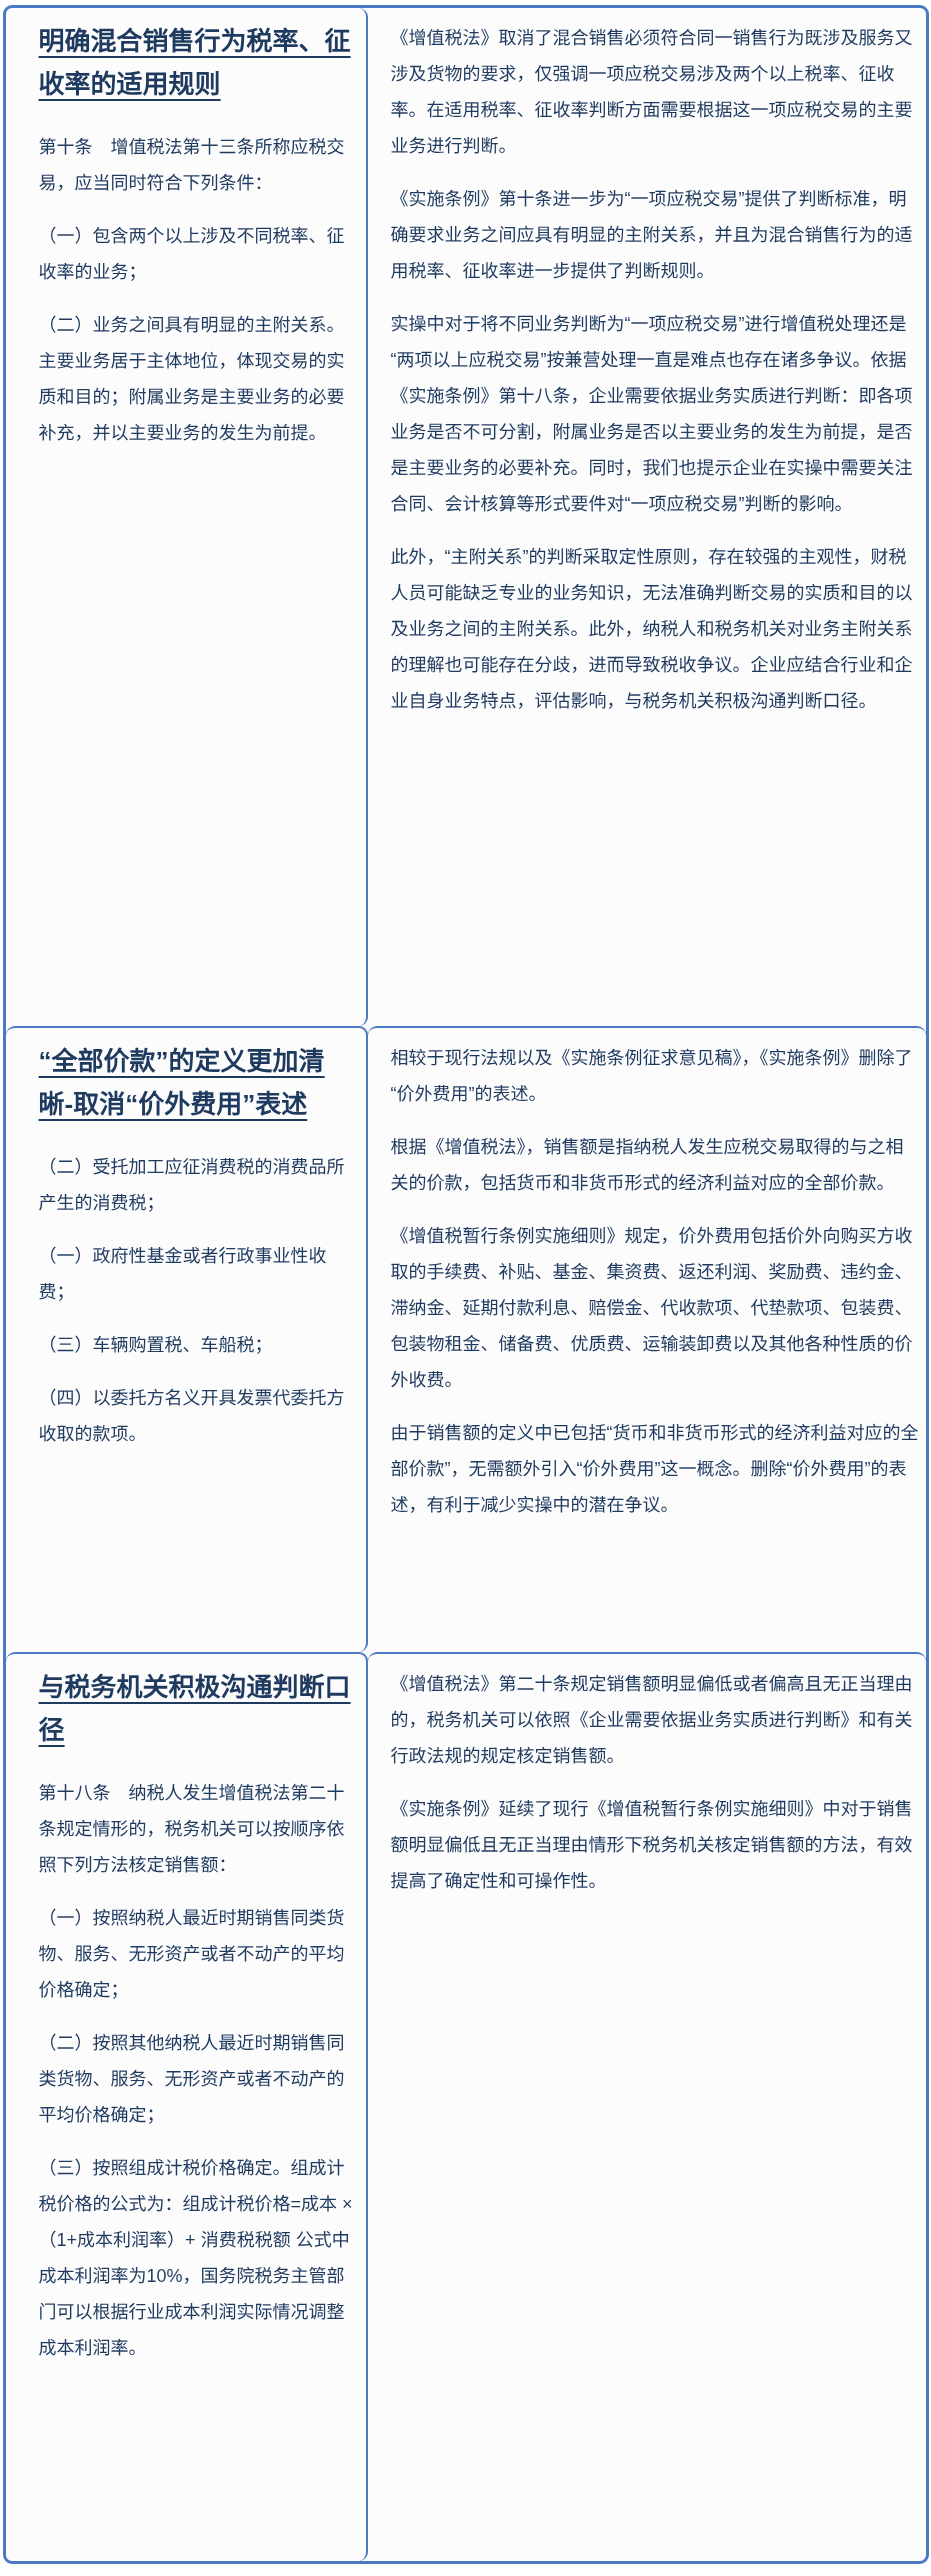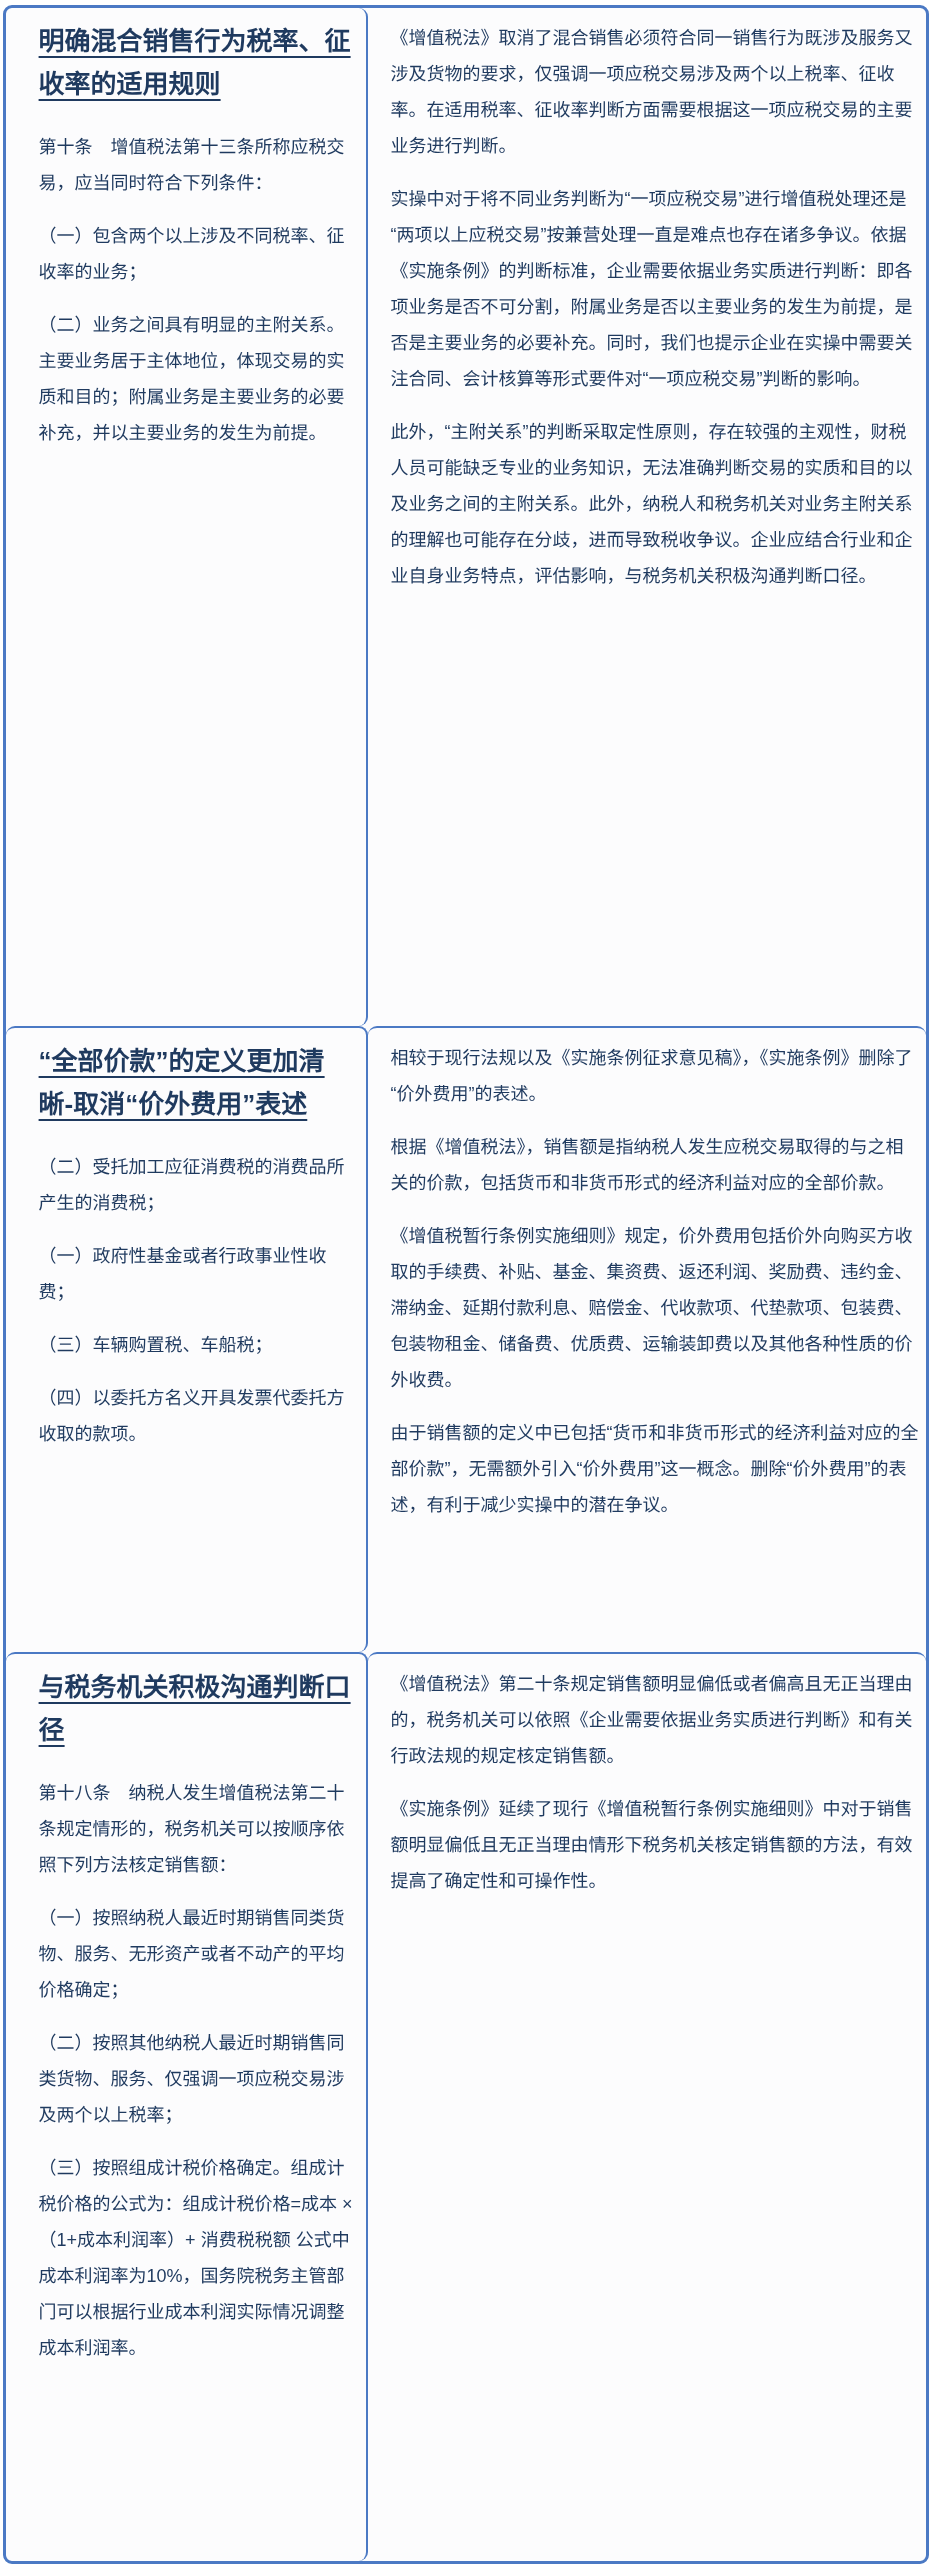--- a/index.html
+++ b/index.html
@@ -70,21 +70,22 @@
     <h2 class="heading">明确混合销售行为税率、征收率的适用规则</h2>
     <div class="paras">
         <p>第十条　增值税法第十三条所称应税交易，应当同时符合下列条件：</p>
         <p class="indent">（一）包含两个以上涉及不同税率、征收率的业务；</p>
         <p class="indent">（二）业务之间具有明显的主附关系。主要业务居于主体地位，体现交易的实质和目的；附属业务是主要业务的必要补充，并以主要业务的发生为前提。</p>
       </div>
   </div>
   <div class="cell right row1">
     <div class="paras">
         <p>《增值税法》取消了混合销售必须符合同一销售行为既涉及服务又涉及货物的要求，仅强调一项应税交易涉及两个以上税率、征收率。在适用税率、征收率判断方面需要根据这一项应税交易的主要业务进行判断。</p>
-        <p>实操中对于将不同业务判断为“一项应税交易”进行增值税处理还是“两项以上应税交易”按兼营处理一直是难点也存在诸多争议。依据《实施条例》的判断标准，企业需要依据业务实质进行判断：即各项业务是否不可分割，附属业务是否以主要业务的发生为前提，是否是主要业务的必要补充。同时，我们也提示企业在实操中需要关注合同、会计核算等形式要件对“一项应税交易”判断的影响。</p>
+        <p>《实施条例》第十条进一步为“一项应税交易”提供了判断标准，明确要求业务之间应具有明显的主附关系，并且为混合销售行为的适用税率、征收率进一步提供了判断规则。</p>
+        <p>实操中对于将不同业务判断为“一项应税交易”进行增值税处理还是“两项以上应税交易”按兼营处理一直是难点也存在诸多争议。依据《实施条例》第十八条，企业需要依据业务实质进行判断：即各项业务是否不可分割，附属业务是否以主要业务的发生为前提，是否是主要业务的必要补充。同时，我们也提示企业在实操中需要关注合同、会计核算等形式要件对“一项应税交易”判断的影响。</p>
         <p>此外，“主附关系”的判断采取定性原则，存在较强的主观性，财税人员可能缺乏专业的业务知识，无法准确判断交易的实质和目的以及业务之间的主附关系。此外，纳税人和税务机关对业务主附关系的理解也可能存在分歧，进而导致税收争议。企业应结合行业和企业自身业务特点，评估影响，与税务机关积极沟通判断口径。</p>
       </div>
   </div>
 
   <div class="cell left row2">
     <h2 class="heading">“全部价款”的定义更加清晰-取消“价外费用”表述</h2>
     <div class="paras">
         <p class="indent">（二）受托加工应征消费税的消费品所产生的消费税；</p>
         <p class="indent">（一）政府性基金或者行政事业性收费；</p>
         <p class="indent">（三）车辆购置税、车船税；</p>
@@ -98,21 +99,21 @@
         <p>《增值税暂行条例实施细则》规定，价外费用包括价外向购买方收取的手续费、补贴、基金、集资费、返还利润、奖励费、违约金、滞纳金、延期付款利息、赔偿金、代收款项、代垫款项、包装费、包装物租金、储备费、优质费、运输装卸费以及其他各种性质的价外收费。</p>
         <p>由于销售额的定义中已包括“货币和非货币形式的经济利益对应的全部价款”，无需额外引入“价外费用”这一概念。删除“价外费用”的表述，有利于减少实操中的潜在争议。</p>
       </div>
   </div>
 
   <div class="cell left row3">
     <h2 class="heading">与税务机关积极沟通判断口径</h2>
     <div class="paras">
         <p>第十八条　纳税人发生增值税法第二十条规定情形的，税务机关可以按顺序依照下列方法核定销售额：</p>
         <p class="indent">（一）按照纳税人最近时期销售同类货物、服务、无形资产或者不动产的平均价格确定；</p>
-        <p class="indent">（二）按照其他纳税人最近时期销售同类货物、服务、仅强调一项应税交易涉及两个以上税率；</p>
+        <p class="indent">（二）按照其他纳税人最近时期销售同类货物、服务、无形资产或者不动产的平均价格确定；</p>
         <p class="indent">（三）按照组成计税价格确定。组成计税价格的公式为：组成计税价格=成本 ×（1+成本利润率）+ 消费税税额 公式中成本利润率为10%，国务院税务主管部门可以根据行业成本利润实际情况调整成本利润率。</p>
       </div>
   </div>
   <div class="cell right row3">
     <div class="paras">
         <p>《增值税法》第二十条规定销售额明显偏低或者偏高且无正当理由的，税务机关可以依照《企业需要依据业务实质进行判断》和有关行政法规的规定核定销售额。</p>
         <p>《实施条例》延续了现行《增值税暂行条例实施细则》中对于销售额明显偏低且无正当理由情形下税务机关核定销售额的方法，有效提高了确定性和可操作性。</p>
       </div>
   </div>
 

